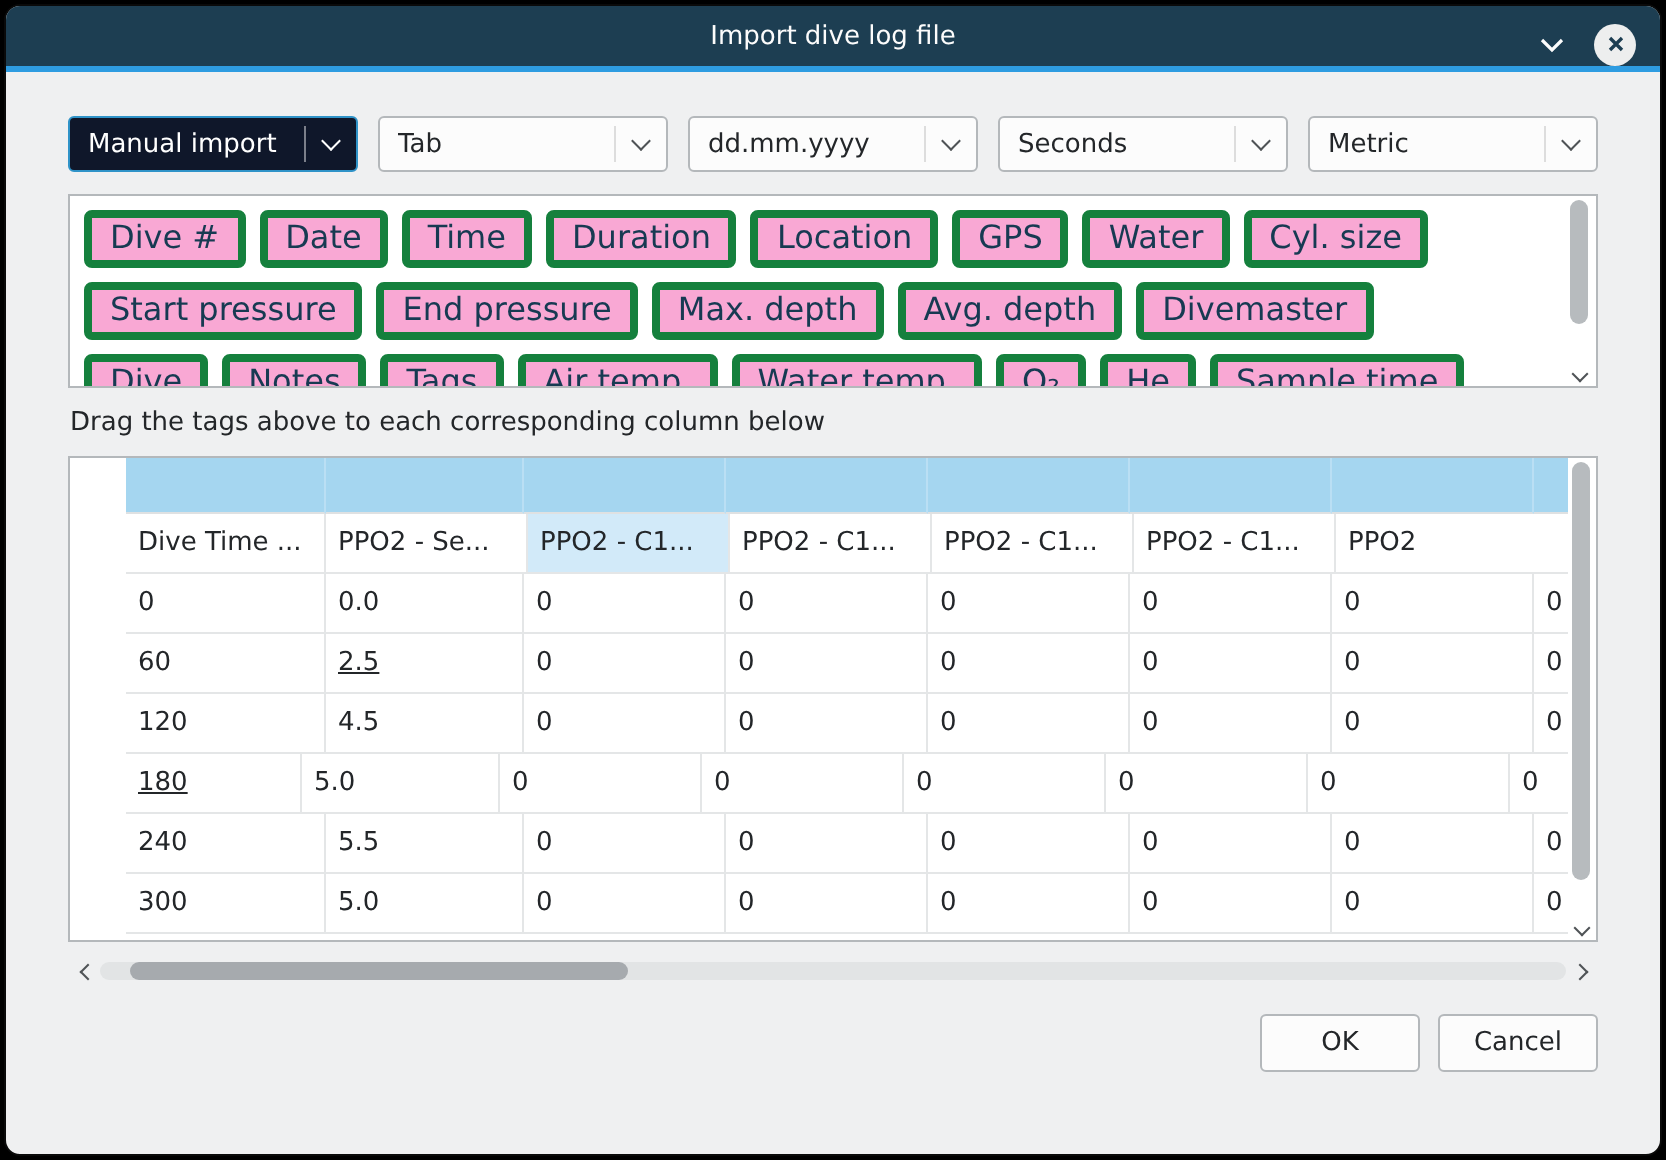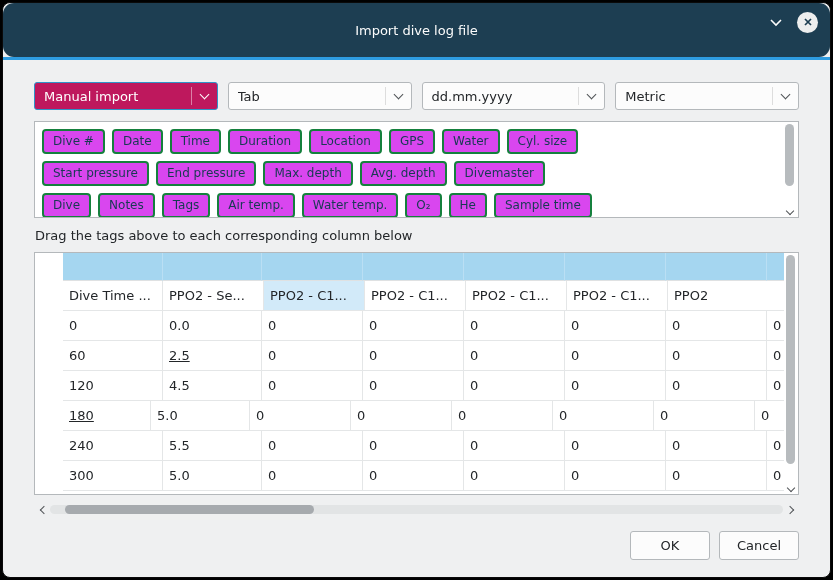--- a/index.html
+++ b/index.html
@@ -2,56 +2,56 @@
 <html><head>
 <meta charset="utf-8">
 <style>
   * { box-sizing: border-box; margin: 0; padding: 0; }
   html,body { width:833px; height:580px; background:#000; overflow:hidden;
               font-family:"DejaVu Sans","Liberation Sans",sans-serif; }
   .window { position:absolute; left:2px; top:2px; width:829px; height:576px;
             background:#eff0f1; border-radius:8px; overflow:hidden; border:1px solid #0a0a0a; }
 
   
-  .titlebar { height:54px; background:#1d3e52; display:flex; align-items:center;
-              justify-content:center; position:relative;border-radius:11px; }
+  .titlebar { height:30px; background:#1d3e52; display:flex; align-items:center;
+              justify-content:center; position:relative; }
   .title { color:#fcfcfc; font-size:13px; }
   .tb-buttons { position:absolute; right:12px; top:0; height:38px; display:flex;
                 align-items:center; gap:14px; }
   .tb-chevron { display:flex; align-items:center; cursor:pointer; }
   .close-btn { width:21px; height:21px; border-radius:50%; background:#edeeee;
                display:flex; align-items:center; justify-content:center; cursor:pointer; }
   .accent { height:3px; background:#2e9ce1; }
 
   
   .content { padding:22px 31px 0 31px; }
 
   .combo-row { display:flex; gap:10px; margin-bottom:11px; }
   .combo { flex:1; height:28px; background:#fcfcfc; border:1px solid #b4b8bb;
            border-radius:3px; display:flex; align-items:center; padding:0 9px;
            font-size:13px; color:#232629; cursor:pointer; }
   .combo-label { flex:1; overflow:hidden; white-space:nowrap; }
   .combo-arrow { display:flex; align-items:center; padding-left:9px; height:18px;
                  border-left:1px solid rgba(0,0,0,0.12); }
-  .combo.highlight { background:#be185d; border-color:#2f93c8; color:#ffffff; }
+  .combo.highlight { background:#0f172a; border-color:#2f93c8; color:#ffffff; }
   .combo.highlight .combo-arrow { border-left-color:rgba(255,255,255,0.45); }
 
   .chev { width:7px; height:7px; border-right:1.4px solid #4f5356;
           border-bottom:1.4px solid #4f5356; transform:rotate(45deg); margin-top:-3px; }
   .chev.white { border-color:#fff; }
   .chev.left  { transform:rotate(135deg); margin:0 0 0 3px; }
   .chev.right { transform:rotate(-45deg); margin:0 3px 0 0; }
   .chev.small { width:6px; height:6px; }
 
   
   .tag-box { position:relative; background:#ffffff; border:1px solid #b4b8bb;
              height:97px; overflow:hidden; padding:7px 22px 0 7px; }
   .tag-row { display:flex; gap:7px; margin-bottom:7px; }
-  .tag { background:#d946ef; border:2px solid #15803d; border-radius:4px;
-         padding:2px 9px 3px 9px; font-size:12px; color:#173a52;
+  .tag { background:#f9a8d4; border:4px solid #15803d; border-radius:4px;
+         padding:2px 9px 3px 9px; font-size:16px; color:#173a52;
          white-space:nowrap; cursor:grab; line-height:16px; }
 
   .vscroll { position:absolute; top:2px; right:2px; bottom:2px; width:13px; }
   .vthumb { position:absolute; left:2px; width:9px; border-radius:4.5px; background:#b7bbbe; }
   .varrow { position:absolute; bottom:1px; left:0; width:13px; display:flex; justify-content:center; }
 
   .instruction { font-size:13px; color:#232629; margin:10px 1px 9px 1px; }
 
   
   .table-box { position:relative; background:#ffffff; border:1px solid #b4b8bb;
@@ -118,20 +118,26 @@
             <span class="chev"></span>
           </span>
       </div>
       <div class="combo">
         <span class="combo-label">dd.mm.yyyy</span>
         <span class="combo-arrow">
             <span class="chev"></span>
           </span>
       </div>
       <div class="combo">
+        <span class="combo-label">Seconds</span>
+        <span class="combo-arrow">
+            <span class="chev"></span>
+          </span>
+      </div>
+      <div class="combo">
         <span class="combo-label">Metric</span>
         <span class="combo-arrow">
             <span class="chev"></span>
           </span>
       </div>
     </div>
 
     <div class="tag-box">
       <div>
           <div class="tag-row">

